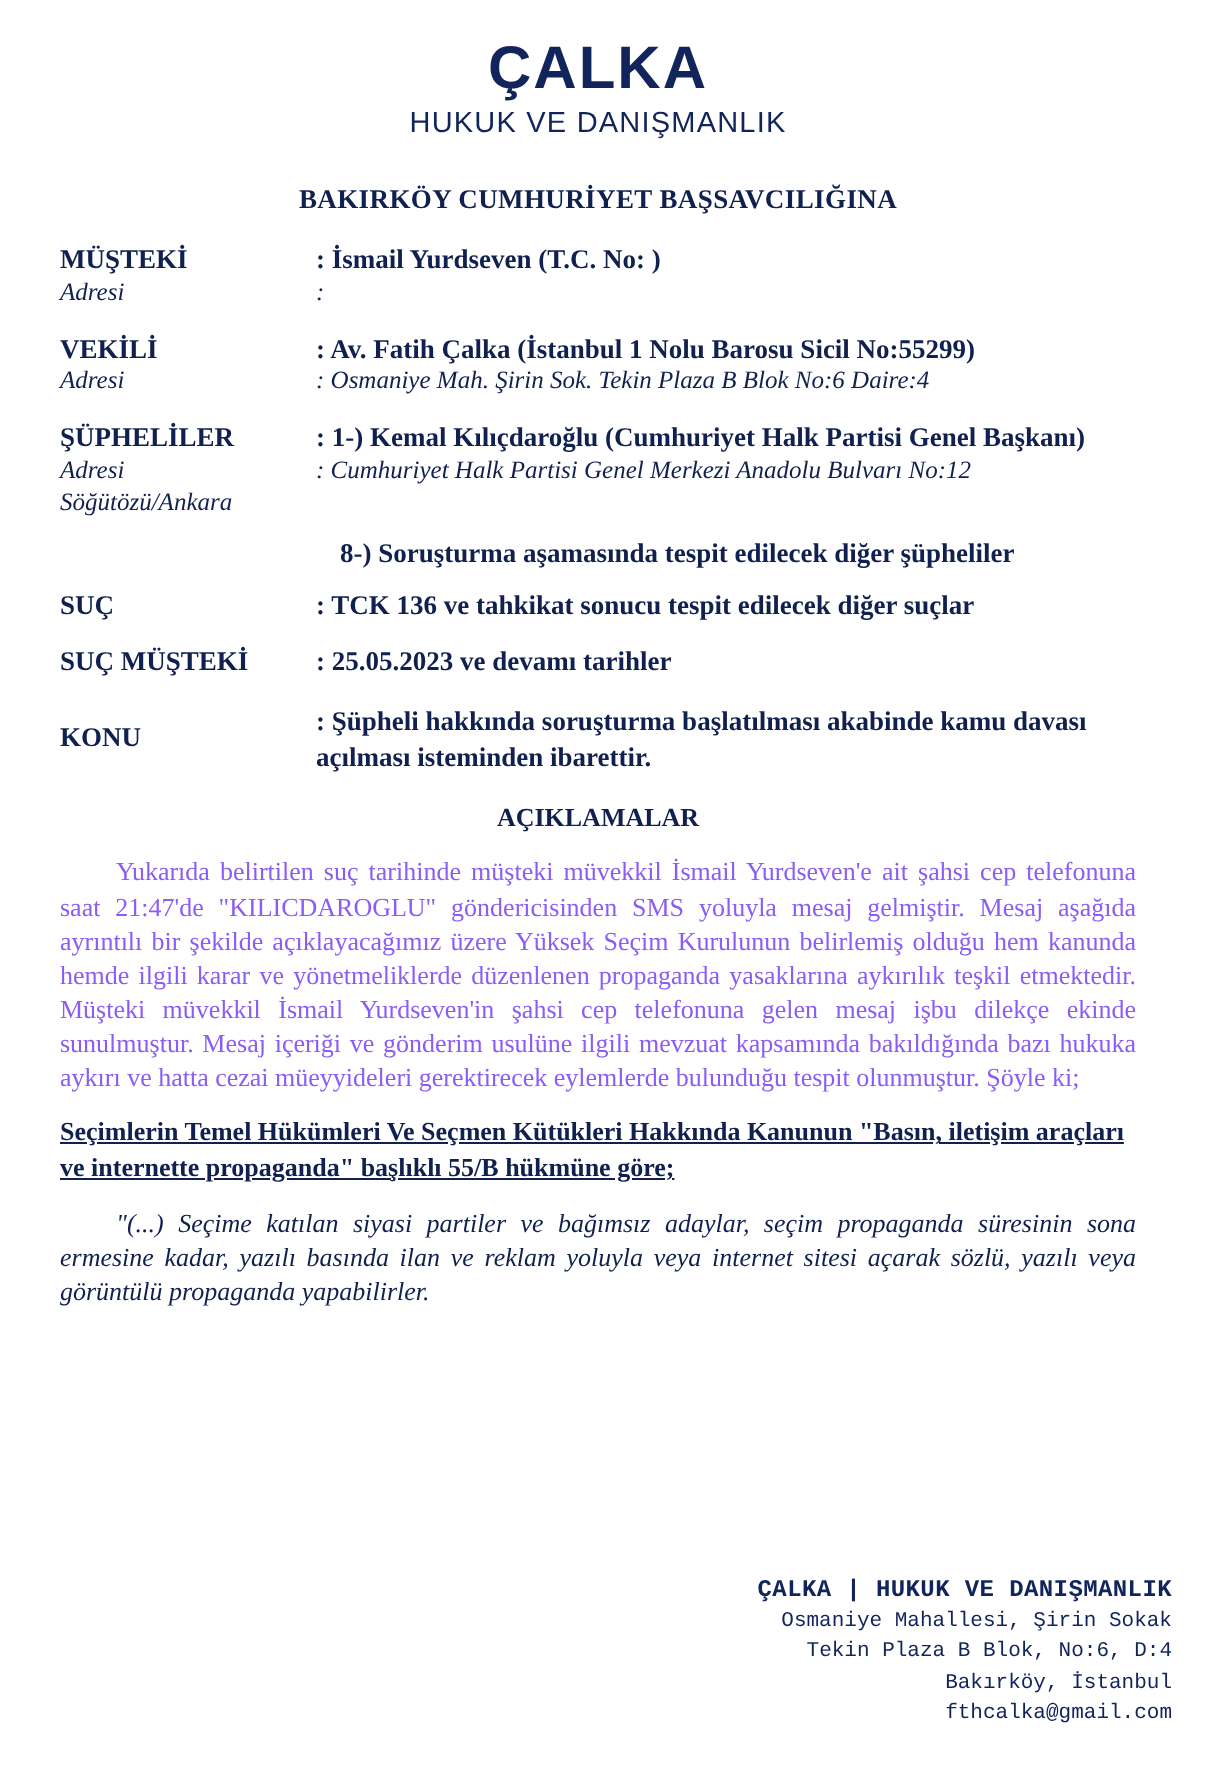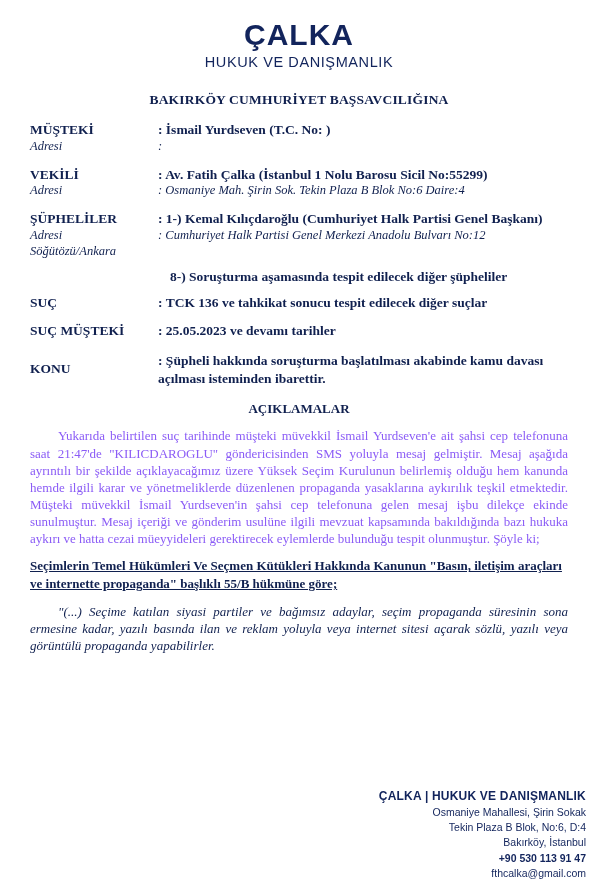--- a/index.html
+++ b/index.html
@@ -138,23 +138,23 @@
     line-height: 1.34;
     margin: 0;
     text-indent: 28px;
     color: #10204f;
   }
 
   
   .footer {
     position: absolute;
     right: 30px;
-    bottom: 10px;
+    bottom: 26px;
     text-align: right;
-    font-family: Liberation Sans, sans-serif;
+    font-family: Liberation Mono, monospace;
     color: #12245c;
     line-height: 1.45;
   }
   .footer-name {
     font-weight: bold;
     font-size: 12px;
     letter-spacing: .2px;
   }
   .footer-line {
     font-size: 10.5px;
@@ -247,17 +247,16 @@
 
   <div class="law-head">Seçimlerin Temel Hükümleri Ve Seçmen Kütükleri Hakkında Kanunun "Basın, iletişim araçları ve internette propaganda" başlıklı 55/B hükmüne göre;</div>
 
   <p class="quote">"(...) Seçime katılan siyasi partiler ve bağımsız adaylar, seçim propaganda süresinin sona ermesine kadar, yazılı basında ilan ve reklam yoluyla veya internet sitesi açarak sözlü, yazılı veya görüntülü propaganda yapabilirler.</p>
 
   <div class="footer">
     <div class="footer-name">ÇALKA | HUKUK VE DANIŞMANLIK</div>
     <div class="footer-line">Osmaniye Mahallesi, Şirin Sokak</div>
     <div class="footer-line">Tekin Plaza B Blok, No:6, D:4</div>
     <div class="footer-line">Bakırköy, İstanbul</div>
-    <div class="footer-phone">+90 530 113 91 47</div>
     <div class="footer-line">fthcalka@gmail.com</div>
   </div>
 
 </div>
 
 </body></html>

